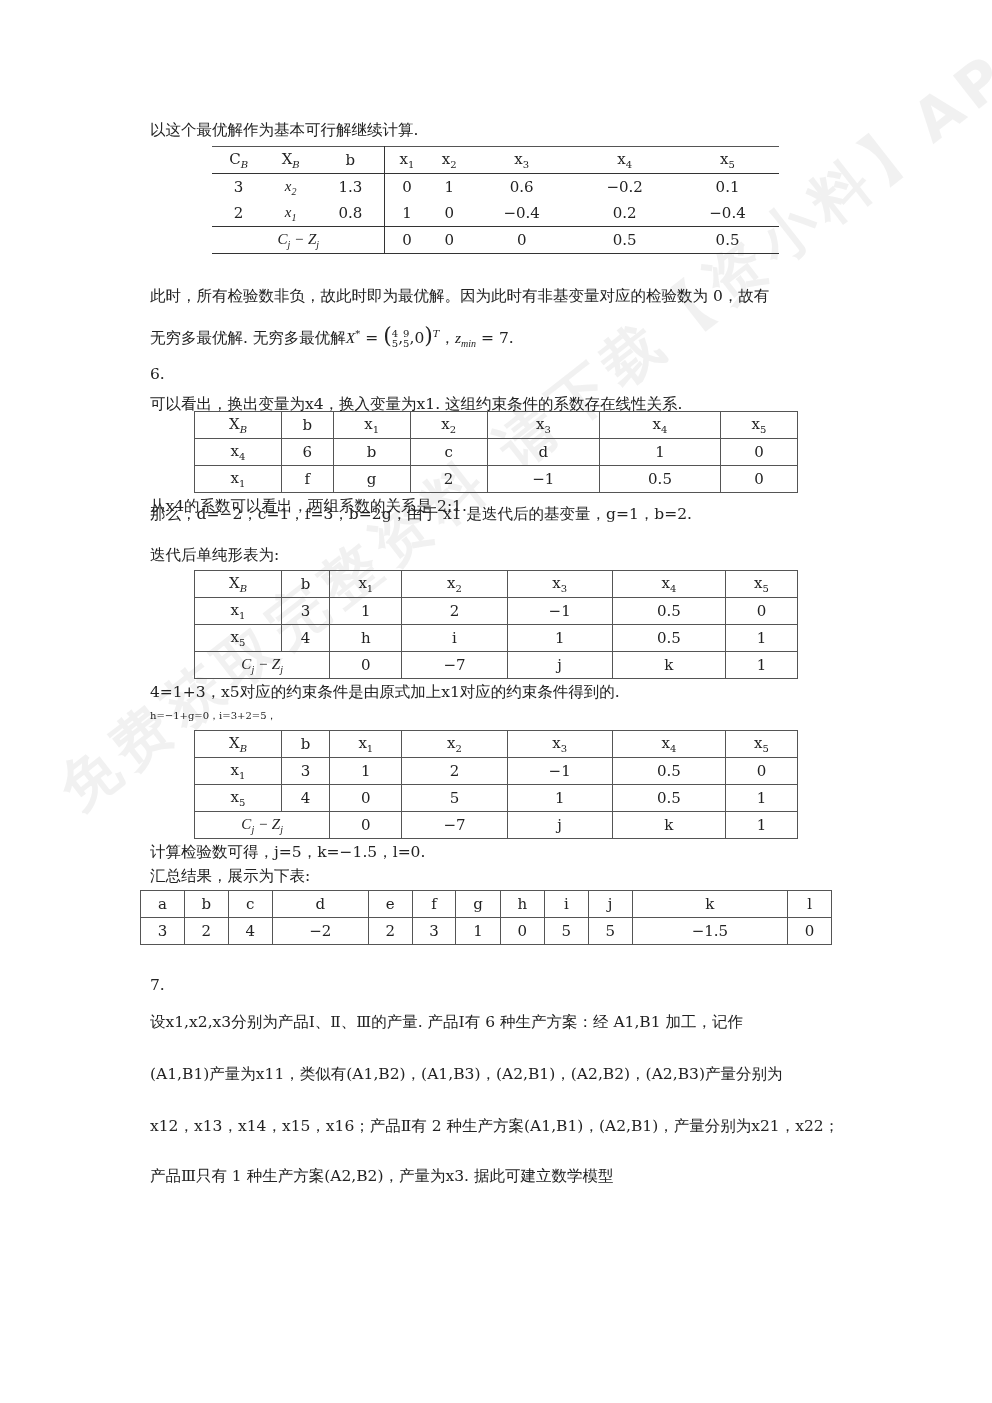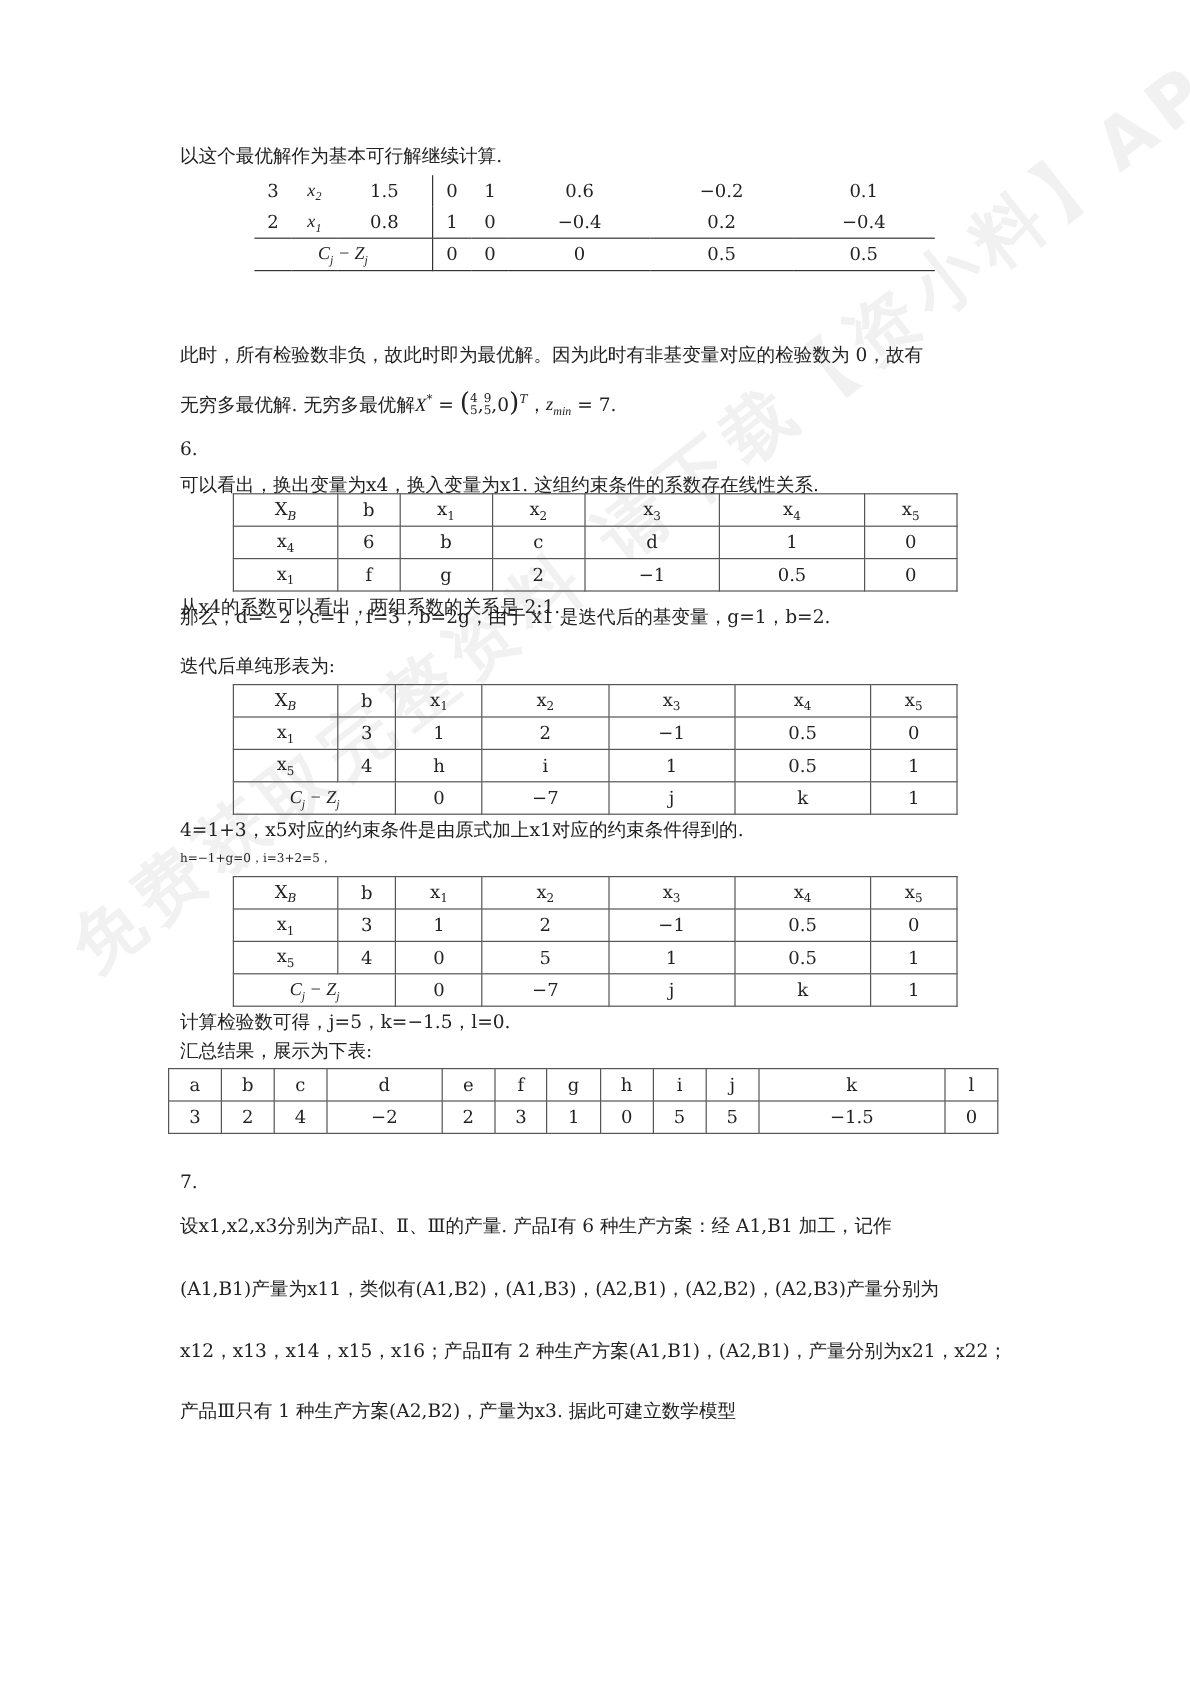--- a/index.html
+++ b/index.html
@@ -40,24 +40,34 @@
 <body>
 
 <div class="watermark">
   <span>免费获取完整资料 请下载【资小料】APP</span>
 </div>
 
 <div class="line" style="top:120px;">以这个最优解作为基本可行解继续计算.</div>
 
 <table id="t1">
   <tbody>
+  <tr class="hdr">
+    <td>C<sub><i>B</i></sub></td>
+    <td>X<sub><i>B</i></sub></td>
+    <td class="vr">b</td>
+    <td>x<sub>1</sub></td>
+    <td>x<sub>2</sub></td>
+    <td>x<sub>3</sub></td>
+    <td>x<sub>4</sub></td>
+    <td>x<sub>5</sub></td>
+  </tr>
   <tr>
     <td>3</td>
     <td><i class="m">x<sub>2</sub></i></td>
-    <td class="vr">1.5</td>
+    <td class="vr">1.3</td>
     <td>0</td>
     <td>1</td>
     <td>0.6</td>
     <td>−0.2</td>
     <td>0.1</td>
   </tr>
   <tr>
     <td>2</td>
     <td><i class="m">x<sub>1</sub></i></td>
     <td class="vr">0.8</td>

